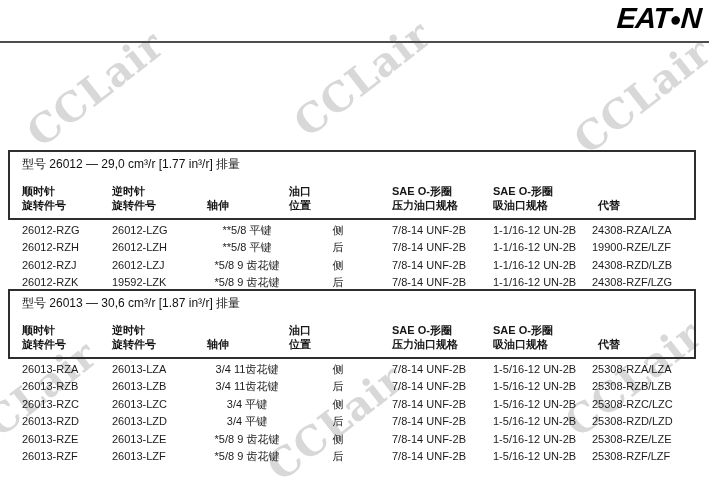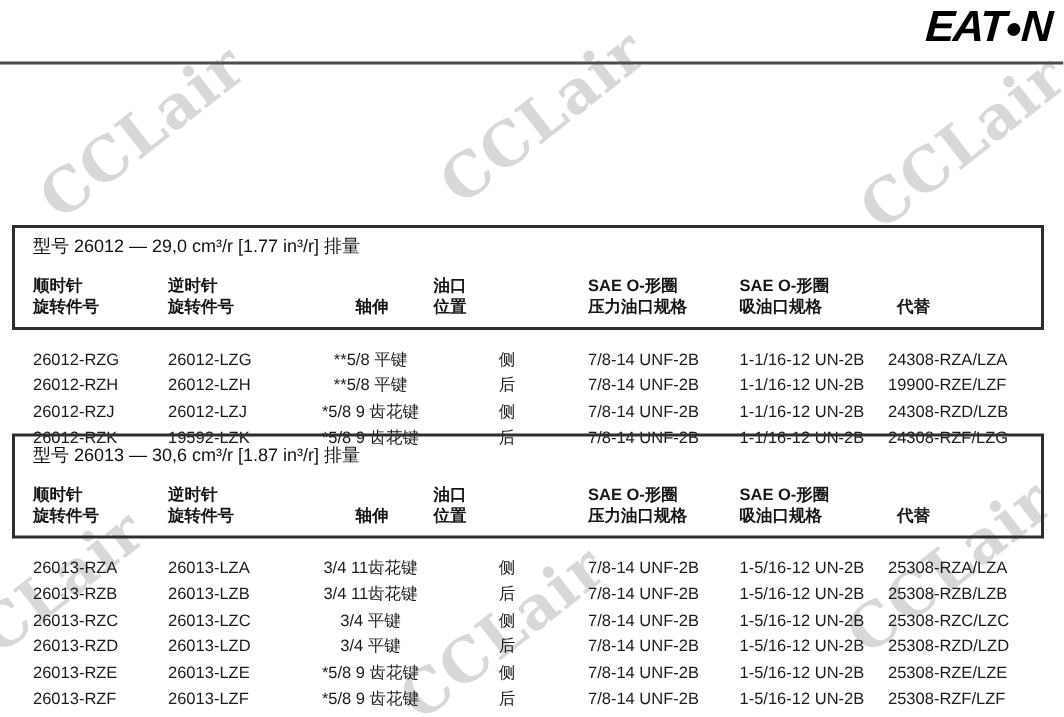--- a/index.html
+++ b/index.html
@@ -41,26 +41,26 @@
     padding:4px 0 0 12px;background:transparent;
   }
   .tbl-title{font-size:12px;line-height:16px;color:#111;white-space:nowrap;}
   .grid{
     display:grid;
     grid-template-columns:90px 95px 82px 98px 103px 99px 1fr;
     align-items:end;
   }
   .header-row{margin-top:13px;width:672px;}
   .hcell{font-size:11px;line-height:13.5px;color:#161616;white-space:nowrap;font-weight:bold;}
-  .hcell.c2{text-align:center;}
+  .hcell.c2{}
   .hcell.c3{}
   .hcell.c4{padding-left:5px;}
   .hcell.c5{padding-left:3px;}
   .hcell.c6{padding-left:9px;}
-  .rows{margin-top:12px;padding-left:14px;}
+  .rows{margin-top:2px;padding-left:14px;}
   .row{height:17.4px;}
   .cell{
     font-size:11px;line-height:17.4px;white-space:nowrap;color:#1b1b1b;
   }
   .cell.c2{text-align:center;padding-right:2px;}
   .cell.c3{text-align:center;}
   .cell.c4{padding-left:5px;}
   .cell.c5{padding-left:3px;}
   .cell.c6{padding-left:3px;}
 </style>

